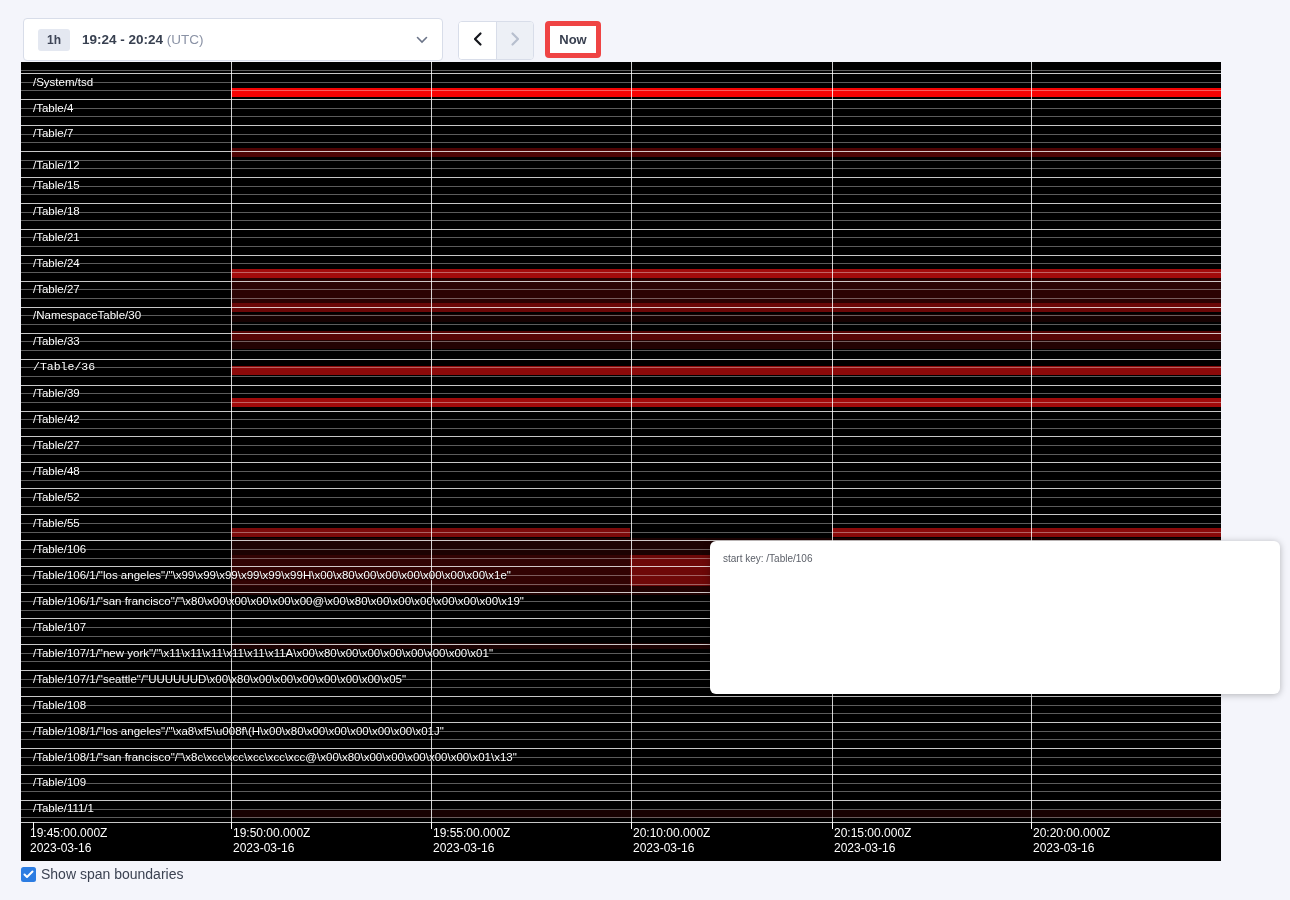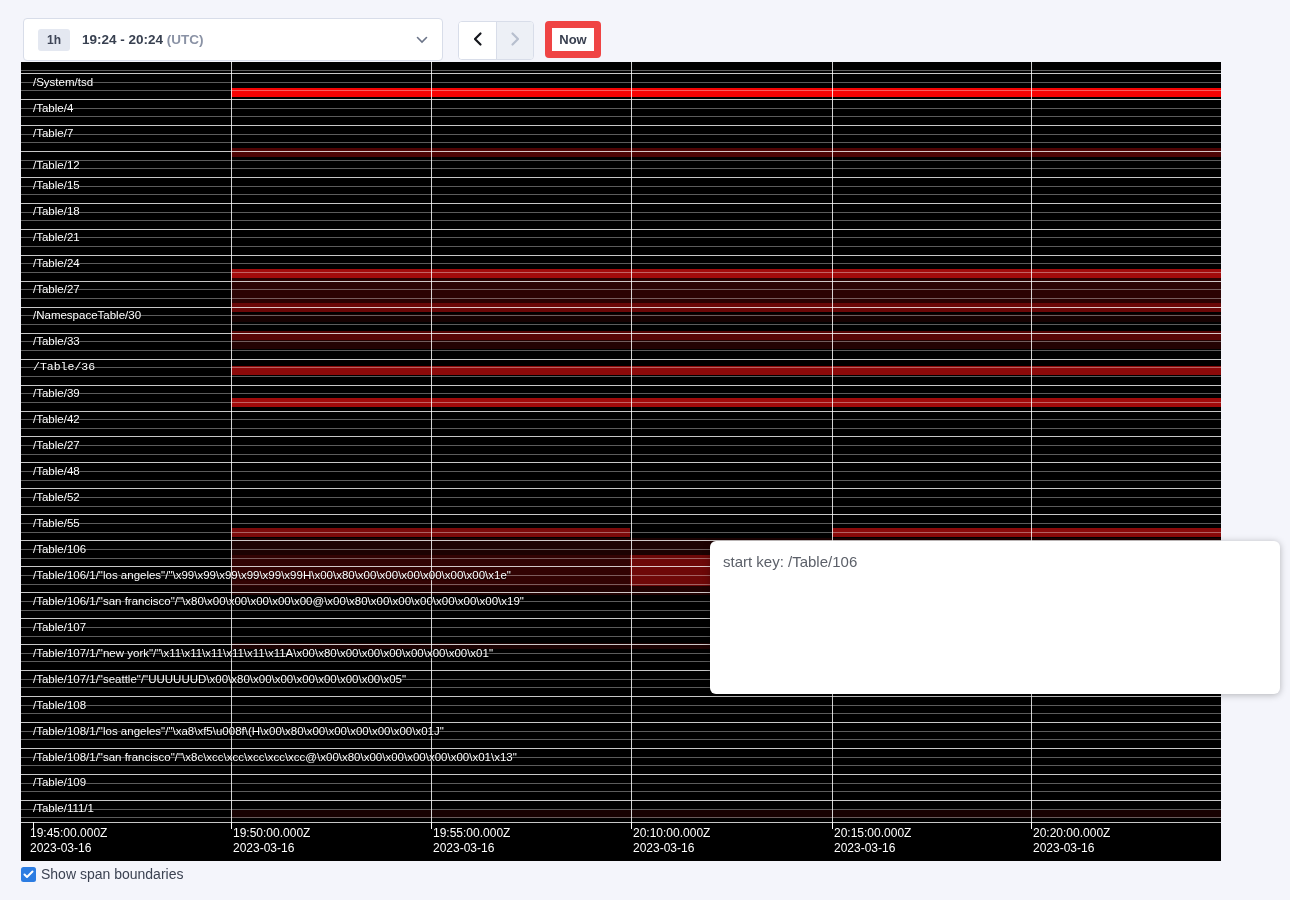--- a/index.html
+++ b/index.html
@@ -12,34 +12,34 @@
   .time-select{
     position:absolute;left:23px;top:18px;width:420px;height:43px;
     background:#fff;border:1px solid #d8dde9;border-radius:4px;
     display:flex;align-items:center;gap:12px;padding:0 14px;box-sizing:border-box;cursor:pointer;
   }
   .duration-pill{
     background:#e4e8f1;border-radius:3px;padding:4px 9px;
     font-size:12px;font-weight:bold;color:#3e4557;
   }
   .range-text{font-size:13.5px;font-weight:bold;color:#384050;}
-  .utc-text{font-weight:bold;color:#8a92a5;}
+  .utc-text{font-weight:normal;color:#8a92a5;}
   .select-chev{margin-left:auto;display:flex;align-items:center;}
   .nav-group{
     position:absolute;left:458px;top:21px;height:37px;display:flex;
     border:1px solid #d8dde9;border-radius:4px;overflow:hidden;background:#fff;
   }
   .nav-btn{
     width:37px;height:37px;border:none;background:#fff;cursor:pointer;
     display:flex;align-items:center;justify-content:center;padding:0;
   }
   .nav-btn.next{background:#edf0f6;border-left:1px solid #d8dde9;cursor:default;}
   .now-btn{
     position:absolute;left:545px;top:21px;width:56px;height:37px;
-    background:#fff;border:7px solid #ef4444;border-radius:4px;
+    background:#fff;border:5px solid #ef4444;border-radius:4px;
     font-family:"Liberation Sans",sans-serif;font-size:13px;font-weight:bold;color:#394050;cursor:pointer;
   }
   
   .map{
     position:absolute;left:21px;top:62px;width:1200px;height:799px;
     background:#000;overflow:hidden;cursor:crosshair;
   }
   .strip{position:absolute;z-index:1;}
   .vline{position:absolute;top:0;width:1px;height:760px;background:rgba(255,255,255,0.82);z-index:2;}
   .hline{position:absolute;left:0;width:100%;height:1px;z-index:2;}
@@ -48,21 +48,21 @@
   .rowlab{
     position:absolute;z-index:3;color:#fff;font-size:11.5px;line-height:12px;
     white-space:pre;text-shadow:0 1px 1px #000;
   }
   .tick{position:absolute;top:760px;width:1px;height:7px;background:#fff;z-index:4;}
   .axlab{position:absolute;top:764px;z-index:4;color:#fff;font-size:12px;line-height:15px;white-space:nowrap;}
   
   .tooltip{
     position:absolute;left:710px;top:541px;width:570px;height:153px;box-sizing:border-box;
     background:#fff;border-radius:6px;box-shadow:0 1px 7px rgba(0,0,0,0.28);
-    padding:12px 13px;z-index:10;font-size:15px;color:#5c6069;
+    padding:12px 13px;z-index:10;font-size:10px;color:#5c6069;
   }
   .tooltip p{margin:0 0 20px 0;white-space:nowrap;overflow:hidden;}
   .tooltip p:last-child{margin-bottom:0;}
   
   .footer{
     position:absolute;left:21px;top:866px;display:flex;align-items:center;gap:5px;
     font-size:14px;color:#3b4252;
   }
   .checkbox{
     width:15px;height:15px;background:#2b7ce2;border-radius:2.5px;

